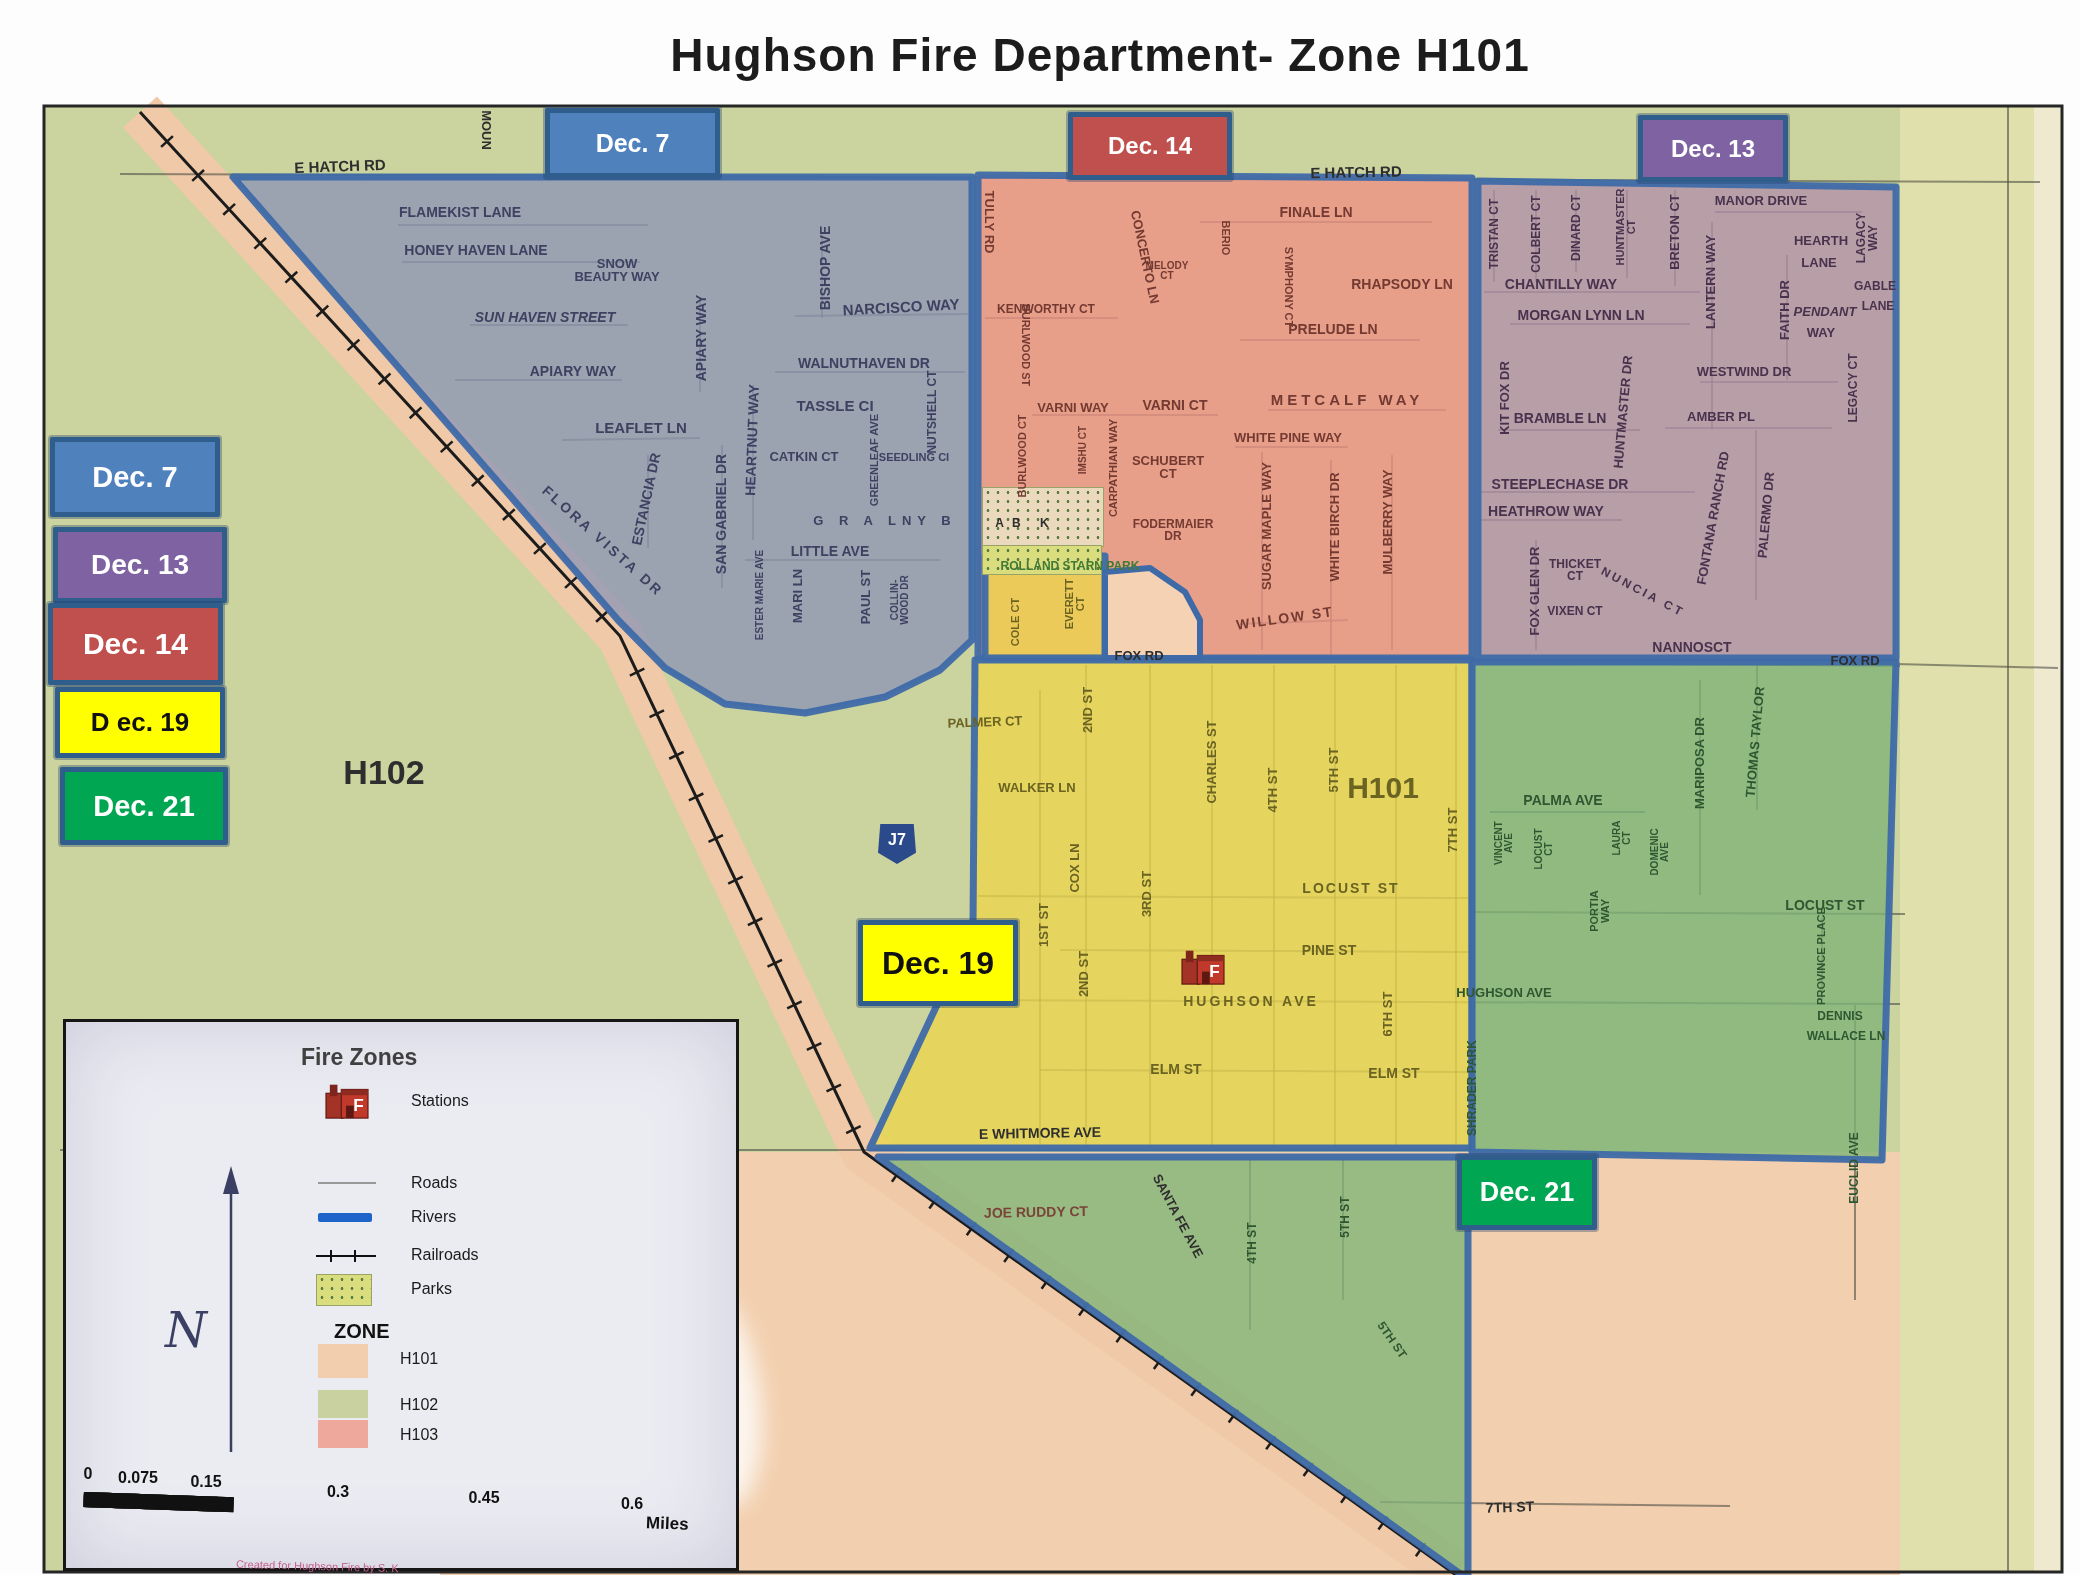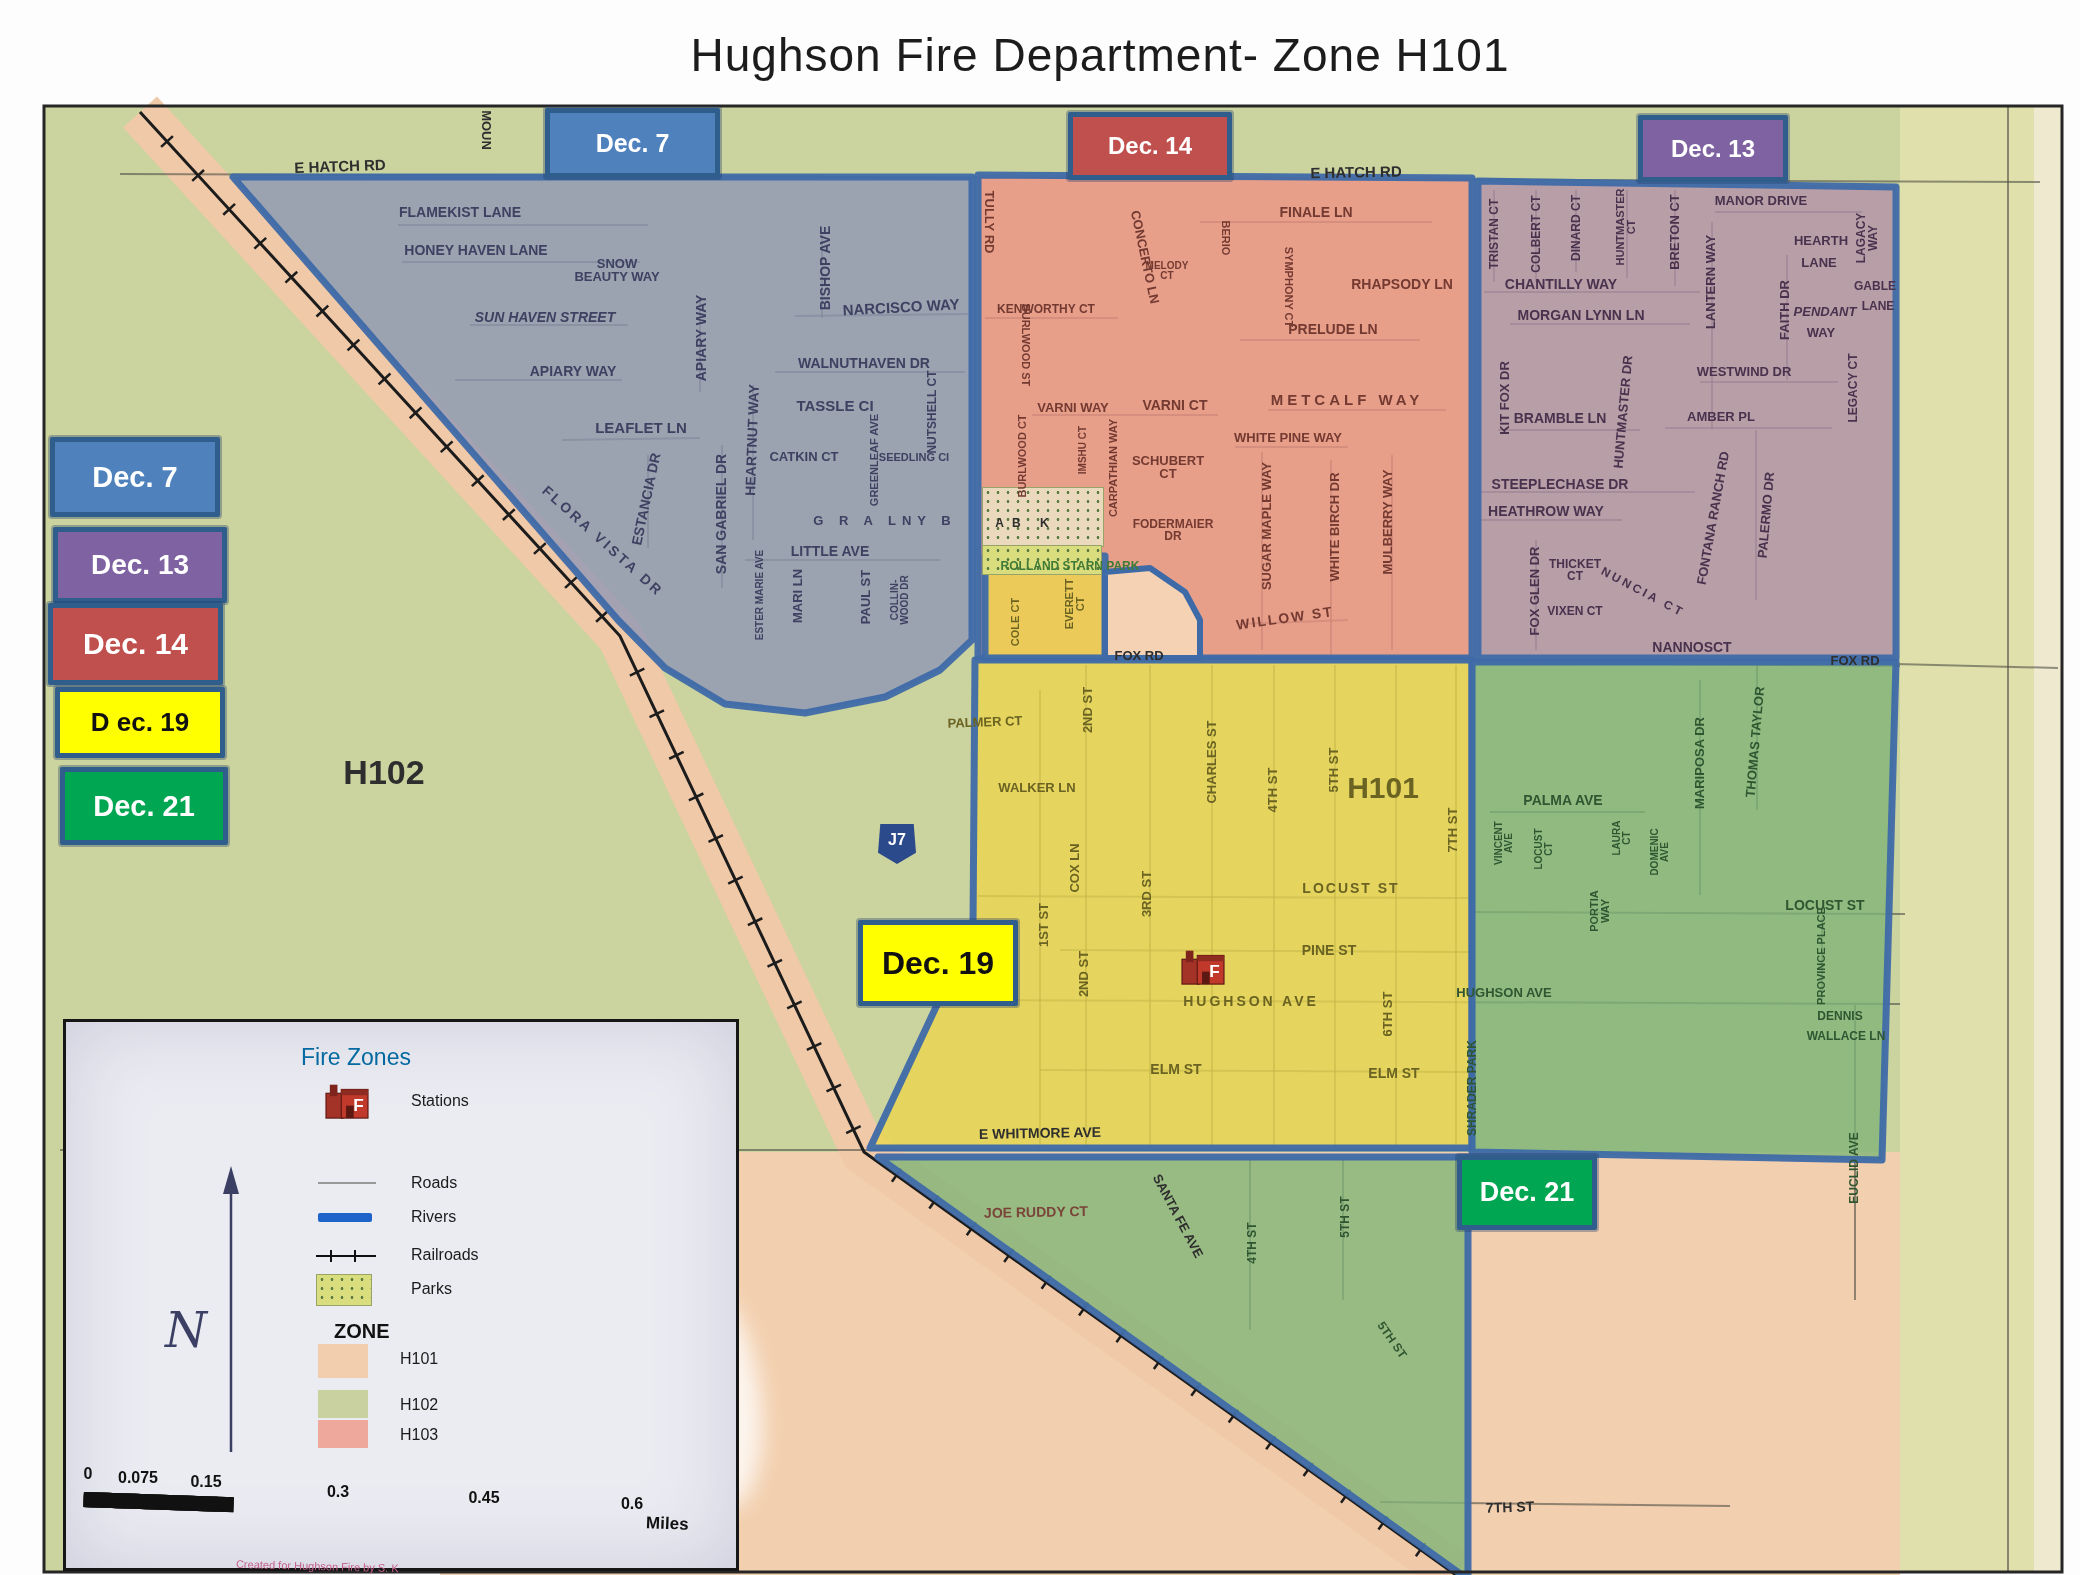--- a/index.html
+++ b/index.html
@@ -1,39 +1,39 @@
 <!DOCTYPE html>
 <html style="--bg_green: #cbd39e; --corridor: #f0c9a8; --bottom_orange: #f2cfae; --right_col: #dfe0ab; --cream: #efe9d0; --zone_border: #3e6aa8; --road: #4f4f46; --rail: #1c1c1c; --patch: #f4d2b3;"><head>
 <meta charset="utf-8">
 <style>
   html,body{margin:0;padding:0;background:#fff;font-family:"Liberation Sans",sans-serif;}
   #page{position:relative;width:2080px;height:1575px;overflow:hidden;background:#fdfdfd;}
   .title{position:absolute;left:640px;top:28px;width:920px;text-align:center;font-size:46px;
-         font-weight:400;color:#1c1c1c;letter-spacing:1px;z-index:7;}
+         font-weight:700;color:#1c1c1c;letter-spacing:1px;z-index:7;}
   #map{position:absolute;inset:0;}
   #mapsvg{position:absolute;left:0;top:0;z-index:1;}
   .park{position:absolute;z-index:2;border:1px solid #98a368;
         background-image:radial-gradient(#5c7d44 1.3px, transparent 1.6px);background-size:10px 9px;}
   .park.tan{background-color:#ead9bd;}
   .park.green{background-color:#d9dd7e;}
   .lbl{position:absolute;z-index:3;white-space:pre-line;line-height:1.02;text-align:center;font-weight:600;}
   .c-d{color:#2e2e2e}.c-b{color:#3e4161}.c-r{color:#743a31}.c-p{color:#49324d}
   .c-y{color:#6b6322}.c-g{color:#2f5631}.c-pk{color:#3f7a36}.c-r2{color:#7a4438}
   .badge{position:absolute;z-index:5;display:flex;align-items:center;justify-content:center;
          border:5px solid #2f5d8c;border-radius:2px;font-weight:700;
          box-shadow:0 0 0 2px rgba(35,60,105,.35);}
   .station{position:absolute;z-index:4;width:46px;height:42px;}
   .shield{position:absolute;z-index:4;left:878px;top:824px;width:38px;height:40px;background:#2b4a8b;
           clip-path:polygon(6% 0,94% 0,100% 72%,50% 100%,0 72%);color:#fff;font-weight:700;font-size:16px;
           display:flex;align-items:center;justify-content:center;padding-bottom:9px;box-sizing:border-box;}
   .smudge{position:absolute;z-index:3;background:rgba(255,255,255,.8);filter:blur(11px);border-radius:50%;}
   #legend{position:absolute;z-index:6;background:#ebebf2;border:3px solid #161616;
           box-shadow:inset 0 0 80px rgba(130,130,165,.28);}
   #legend *{position:absolute;}
-  .lg-title{left:235px;top:22px;font-size:23px;font-weight:400;color:#0369a1;}
+  .lg-title{left:235px;top:22px;font-size:23px;font-weight:700;color:#404040;}
   .lg-row .lg-label{left:345px;top:0;font-size:16px;color:#1b1b1b;}
   .sample-road{left:252px;top:8px;width:58px;height:2px;background:#999;}
   .sample-river{left:252px;top:5px;width:54px;height:9px;background:#1f64c8;border-radius:2px;}
   .sample-rail{left:250px;top:9px;width:60px;height:2px;background:#101010;}
   .sample-rail i{position:absolute;top:-5px;width:2px;height:12px;background:#101010;}
   .sample-park{left:250px;top:-6px;width:54px;height:30px;}
   .lg-zone-h{left:252px;font-size:20px;font-weight:700;color:#111;}
   .lg-swatch{left:252px;width:50px;height:28px;opacity:.85;}
   .lg-zlabel{left:334px;font-size:16px;color:#1b1b1b;}
   #scalebar{display:flex;transform:rotate(2deg);transform-origin:left top;}

